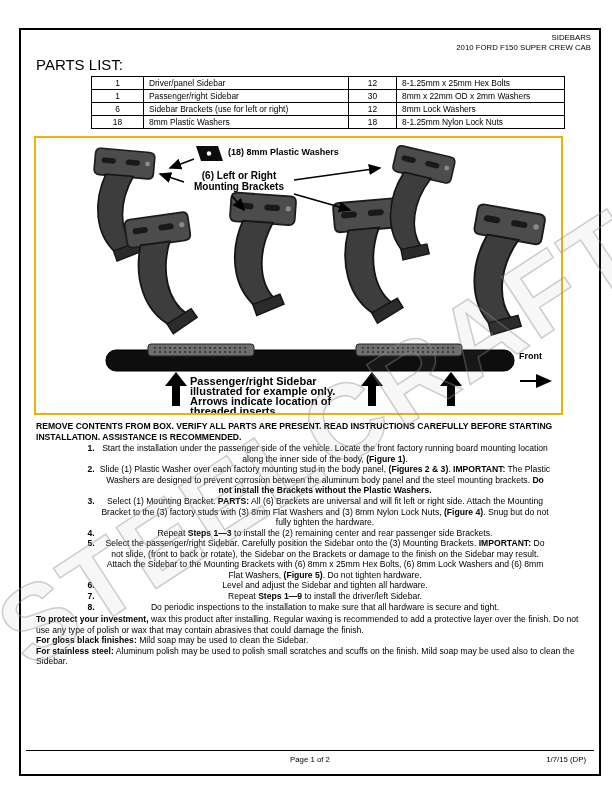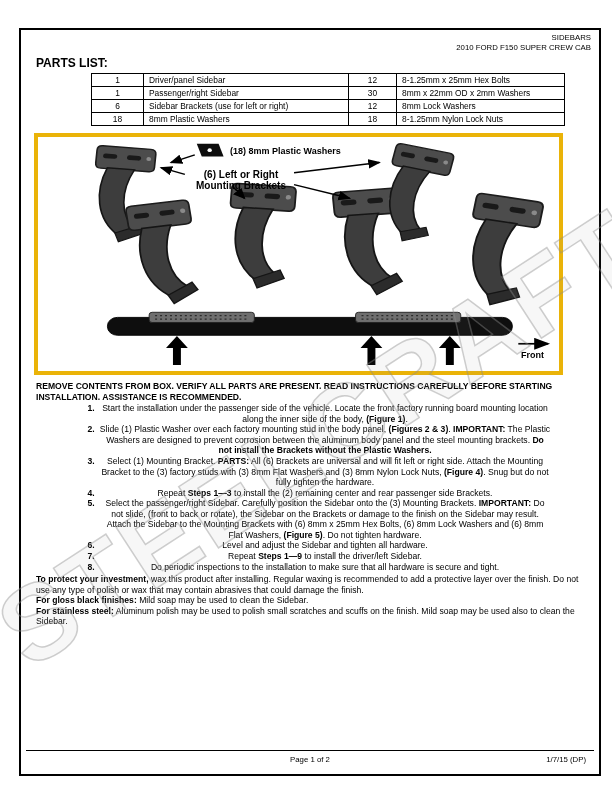--- a/index.html
+++ b/index.html
@@ -20,29 +20,29 @@
     text-align:center; pointer-events:none; user-select:none; white-space:nowrap;
   }
 
   .frame {
     position:absolute; left:19px; top:28px; width:582px; height:748px;
     border:2px solid #000;
   }
 
   .doc-header { text-align:right; font-size:7.8px; line-height:9.5px; padding:3px 8px 0 0; }
 
-  .parts-title { font-weight:bold; font-size:12px; margin:4px 0 3px 15px; }
+  .parts-title { font-weight:normal; font-size:15px; margin:4px 0 3px 15px; }
 
   table.parts { border-collapse:collapse; margin-left:70px; width:473px; font-size:8.4px; table-layout:fixed; }
   table.parts td { border:1px solid #000; padding:1px 5px; height:13px; overflow:hidden; white-space:nowrap; }
   table.parts td.qty { text-align:center; }
 
   .diagram {
-    position:relative; margin:7px 36px 0 13px; height:242px;
-    border:4px solid #eab308; overflow:hidden; background:transparent;
+    position:relative; margin:7px 36px 0 13px; height:279px;
+    border:2px solid #eab308; overflow:hidden; background:transparent;
   }
   .diagram svg { position:absolute; left:0; top:0; width:100%; height:100%; }
   .dlabel { position:absolute; font-weight:bold; }
   .washers-label { left:192px; top:9px; font-size:9px; }
   .brackets-label { left:150px; top:33px; width:106px; text-align:center; font-size:10px; line-height:10.5px; }
   .front-label { left:483px; top:213px; font-size:9px; }
   .caption { left:154px; top:238px; width:170px; font-size:11px; line-height:10px; }
 
   .procedure { margin:6px 8px 0 15px; font-size:8.6px; line-height:1.23; }
   .proc-title { font-weight:bold; }

